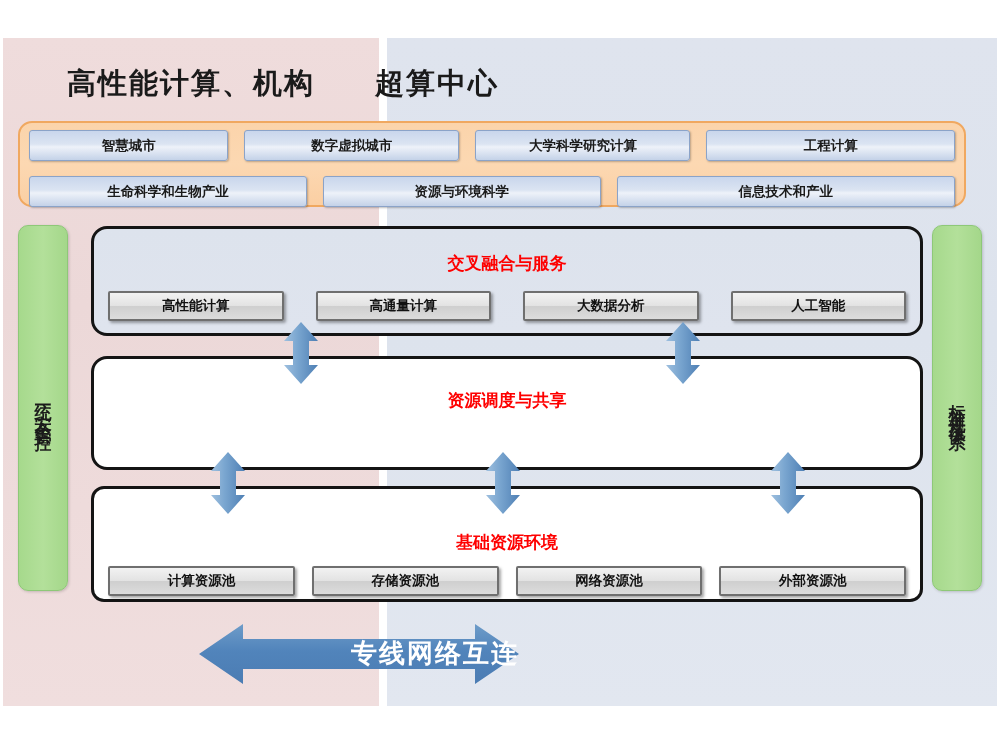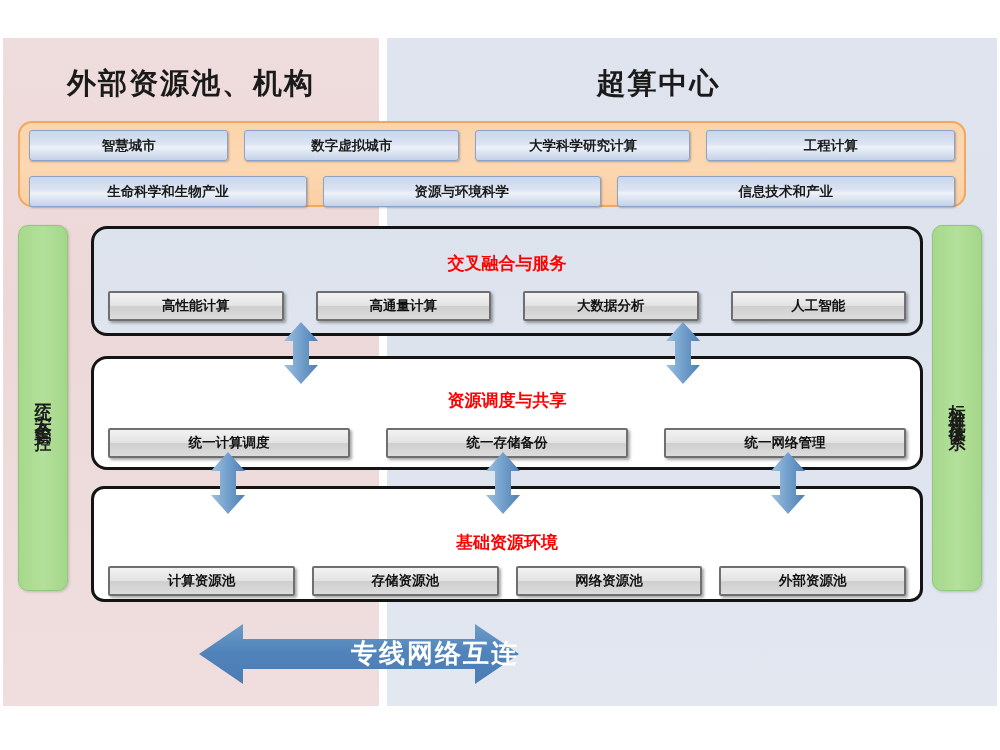--- a/index.html
+++ b/index.html
@@ -18,21 +18,21 @@
   .bg-left{position:absolute;left:0;top:0;width:376px;height:100%;
     background:linear-gradient(180deg,#efdcdc 0%,#ecd8d8 40%,#f0dede 100%);}
   .bg-seam{position:absolute;left:376px;top:0;width:8px;height:100%;background:#ffffff;}
   .bg-right{position:absolute;left:384px;top:0;width:610px;height:100%;
     background:linear-gradient(180deg,#dfe4ee 0%,#dde3ed 45%,#e2e7f0 100%);}
 
   
   .hdr{position:absolute;top:26px;font-size:29px;font-weight:bold;color:#1a1a1a;
        letter-spacing:2px;white-space:nowrap;}
   #hdr-left{left:0;width:376px;text-align:center;}
-  #hdr-right{left:404px;width:503px;text-align:center;}
+  #hdr-right{left:372px;width:503px;}
 
   
   #app-band{
     position:absolute;left:15px;top:83px;width:948px;height:86px;
     background:linear-gradient(180deg,#fbd4ab 0%,#fcd8b2 50%,#fbcfa3 100%);
     border:2px solid #f0a860;border-radius:14px;box-sizing:border-box;
   }
   .app-row{position:absolute;left:9px;right:9px;height:31px;display:flex;gap:16px;}
   #app-row-1{top:7px;}
   #app-row-2{top:53px;}
@@ -104,21 +104,21 @@
 </style>
 </head>
 <body>
 
 <div id="diagram">
 
   <div class="bg-left"></div>
   <div class="bg-seam"></div>
   <div class="bg-right"></div>
 
-  <div class="hdr" id="hdr-left">外部资源池、机构</div>
+  <div class="hdr" id="hdr-left">高性能计算、机构</div>
   <div class="hdr" id="hdr-right">超算中心</div>
 
   <div id="app-band">
     <div class="app-row" id="app-row-1">
         <div class="app-box" style="flex: 1 1 0%;">
           <span>智慧城市</span>
         </div>
         <div class="app-box" style="flex: 1.08 1 0%;">
           <span>数字虚拟城市</span>
         </div>
@@ -162,31 +162,20 @@
           <span>大数据分析</span>
         </div>
         <div class="node" style="flex: 1 1 0%;">
           <span>人工智能</span>
         </div>
       </div>
   </div>
 
   <div class="layer" id="layer-1">
     <div class="layer-title">资源调度与共享</div>
-    <div class="node-row">
-        <div class="node" style="flex: 1 1 0%;">
-          <span>统一计算调度</span>
-        </div>
-        <div class="node" style="flex: 1 1 0%;">
-          <span>统一存储备份</span>
-        </div>
-        <div class="node" style="flex: 1 1 0%;">
-          <span>统一网络管理</span>
-        </div>
-      </div>
   </div>
 
   <div class="layer" id="layer-2">
     <div class="layer-title">基础资源环境</div>
     <div class="node-row">
         <div class="node" style="flex: 1 1 0%;">
           <span>计算资源池</span>
         </div>
         <div class="node" style="flex: 1 1 0%;">
           <span>存储资源池</span>

